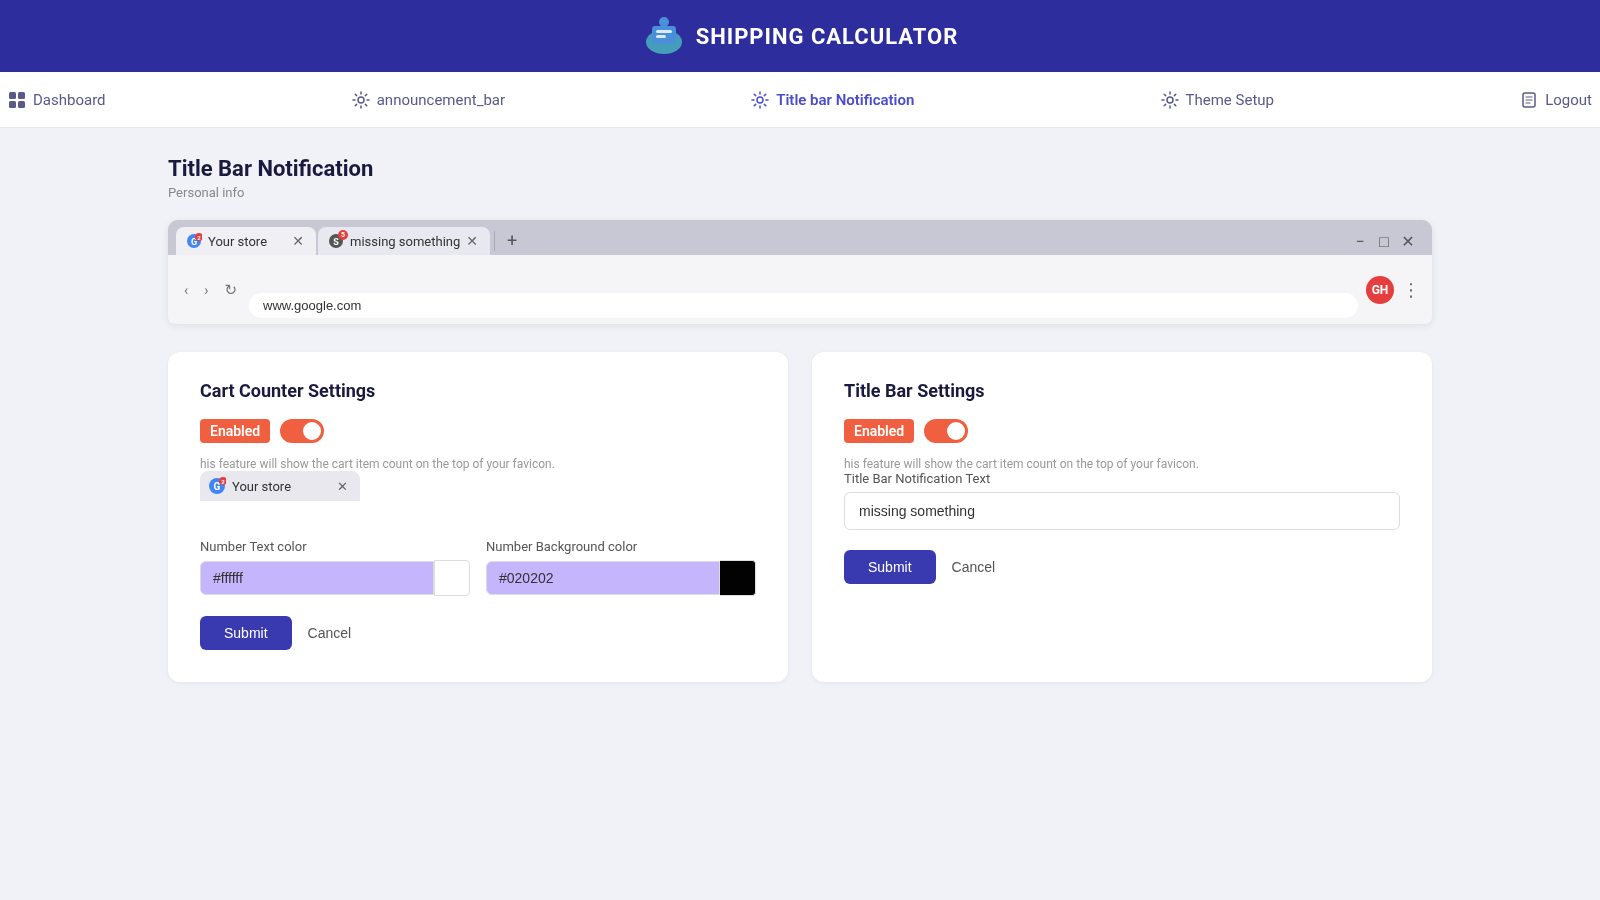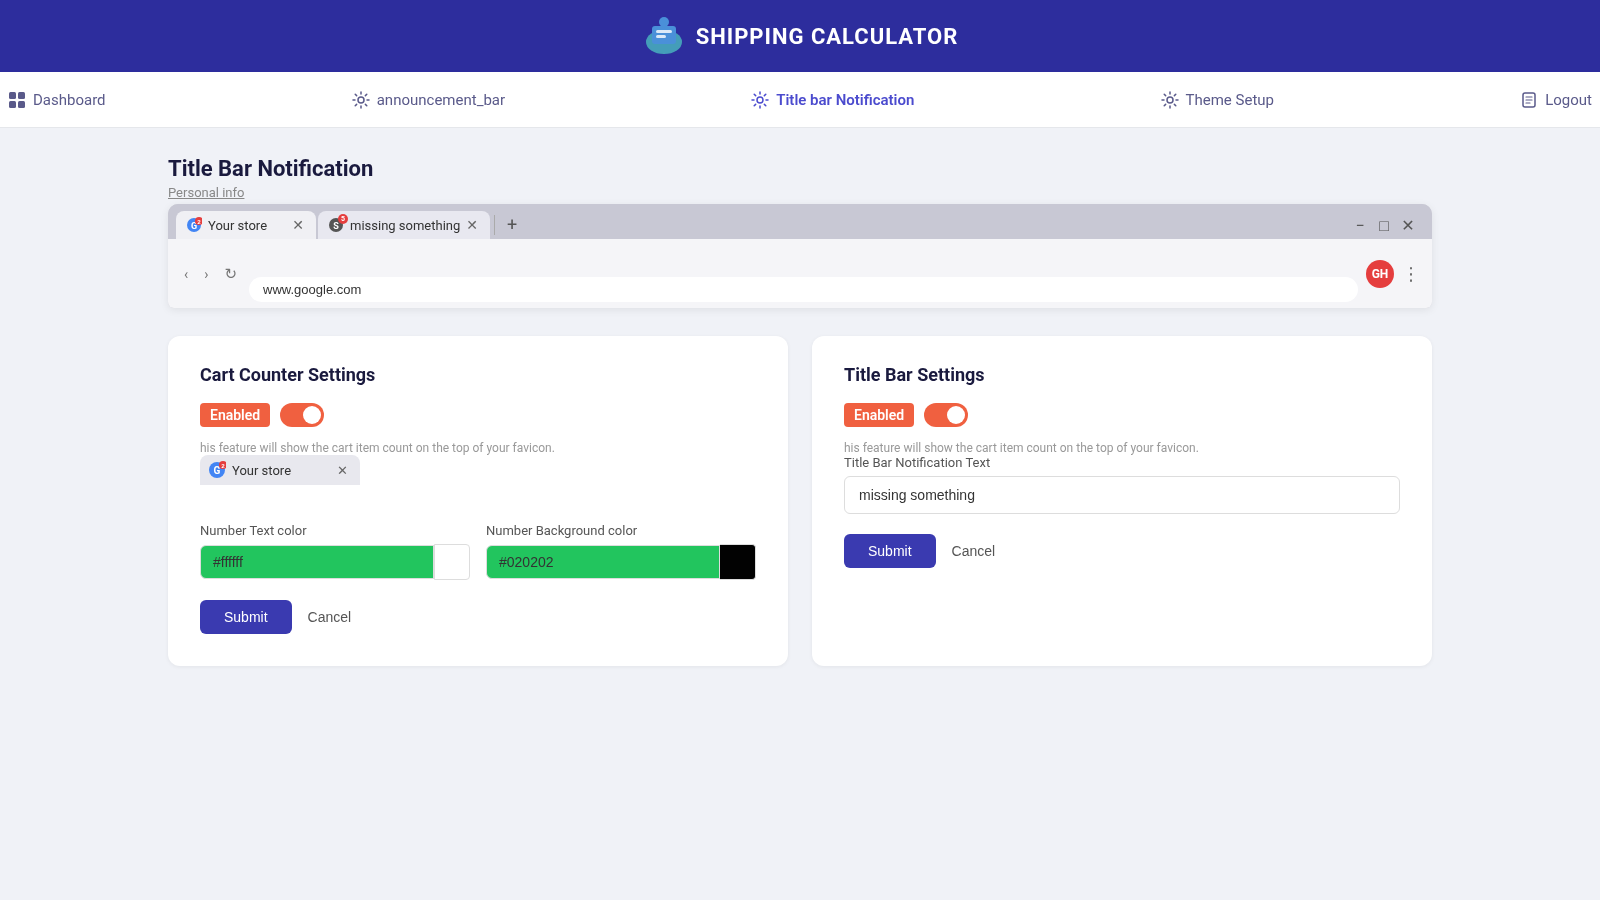--- a/index.html
+++ b/index.html
@@ -64,22 +64,21 @@
     }
     .page-title {
       font-size: 22px;
       font-weight: 700;
       color: #1a1a3e;
       margin-bottom: 4px;
     }
     .page-subtitle {
       font-size: 13px;
       color: #888;
-      margin-bottom: 4px;
-      text-decoration: underline;
+      margin-bottom: 20px;
     }
 
     
     .browser-mockup {
       background: #d0d0d8;
       border-radius: 10px 10px 6px 6px;
       overflow: hidden;
       margin-bottom: 28px;
       box-shadow: 0 2px 8px rgba(0,0,0,0.08);
     }
@@ -245,21 +244,21 @@
     }
     .form-group { display: flex; flex-direction: column; gap: 6px; }
     .form-label { font-size: 13px; color: #555; }
     .form-input {
       border: 1px solid #ddd;
       border-radius: 6px;
       padding: 8px 12px;
       font-size: 14px;
       color: #333;
       outline: none;
-      background: #22c55e;
+      background: #c4b5fd;
     }
     .color-input-row {
       display: flex;
       align-items: center;
       gap: 0;
     }
     .color-swatch {
       width: 36px;
       height: 36px;
       background: #020202;

